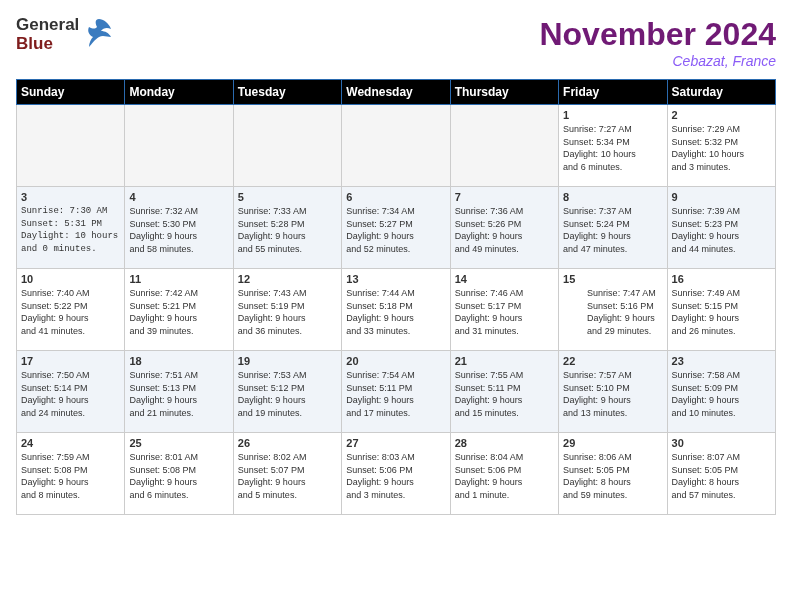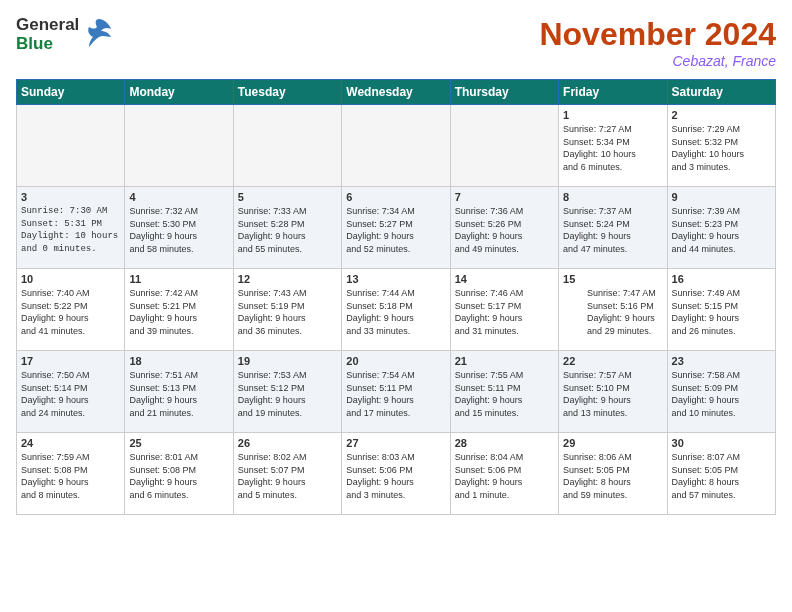--- a/index.html
+++ b/index.html
@@ -24,35 +24,35 @@
       display: flex;
       align-items: center;
       gap: 4px;
     }
     .title-block {
       text-align: right;
     }
     .month-title {
       font-size: 32px;
       font-weight: bold;
-      color: #c2410c;
+      color: #701a75;
     }
     .location {
       font-size: 14px;
       color: #8b5cf6;
       text-align: right;
       font-style: italic;
     }
     table {
       width: 100%;
       border-collapse: collapse;
       table-layout: fixed;
     }
     th {
-      background-color: #0f766e;
+      background-color: #000000;
       color: #fff;
       font-size: 12px;
       font-weight: bold;
       padding: 5px 4px;
       text-align: left;
       border: 1px solid #2a6aaf;
     }
     td {
       border: 1px solid #ccc;
       vertical-align: top;
@@ -81,21 +81,21 @@
     }
   </style>
 </head>
 <body>
 
 <div class="page">
   <div class="header">
     <div class="logo">
       <div style="display:flex;flex-direction:column;line-height:1.1;">
         <span style="font-size:17px;font-weight:bold;color:#333;">General</span>
-        <span style="font-size:17px;font-weight:bold;color:#15803d;">Blue</span>
+        <span style="font-size:17px;font-weight:bold;color:#7f1d1d;">Blue</span>
       </div>
       <div style="margin-left:2px;">
         <svg width="28" height="32" viewBox="0 0 28 32">
           <path d="M14 2 C18 2 24 6 26 12 C22 10 18 11 16 14 C20 14 24 16 26 20 C22 20 18 18 14 20 C10 22 6 28 4 30 C4 26 6 22 8 20 C4 18 2 14 4 10 C8 12 10 12 12 10 C10 6 10 2 14 2Z" fill="#3a7bbf"></path>
         </svg>
       </div>
     </div>
     <div class="title-block">
       <div class="month-title">November 2024</div>
       <div class="location">Cebazat, France</div>

